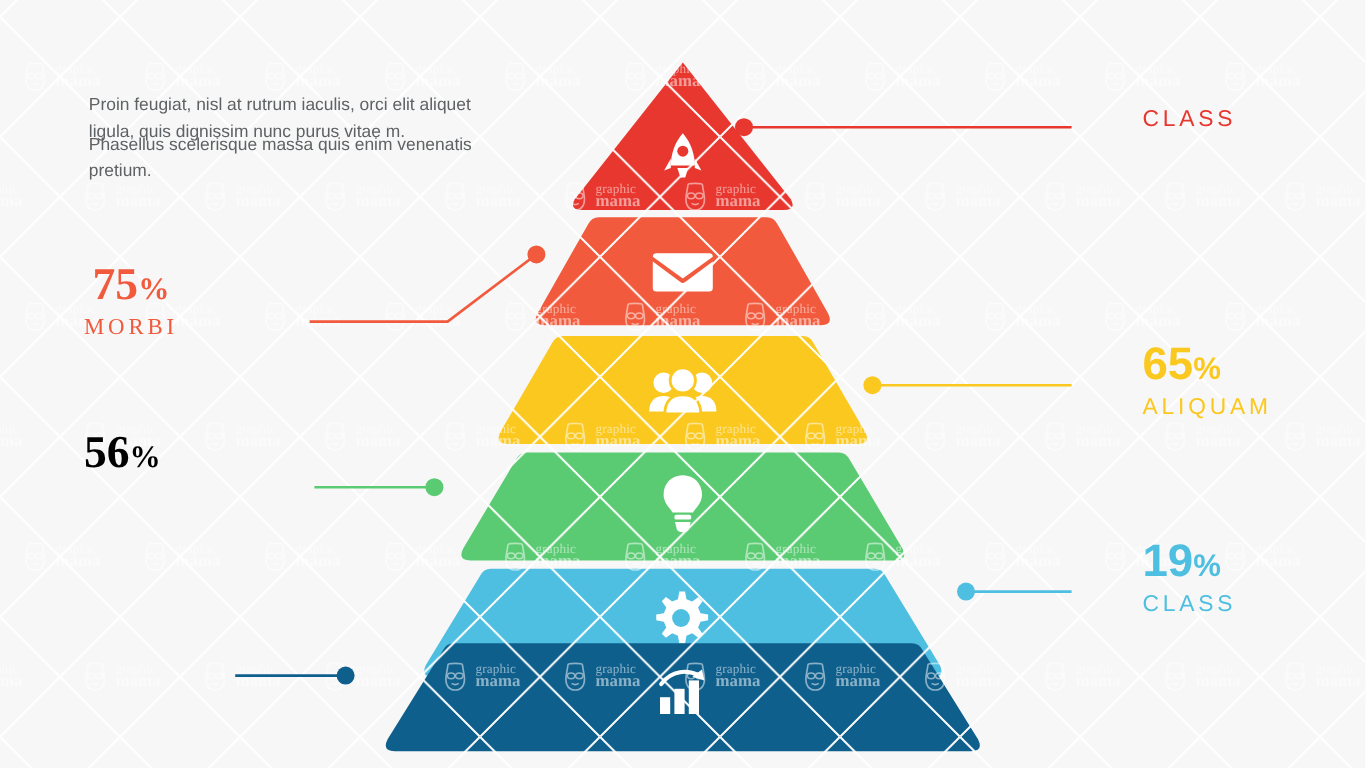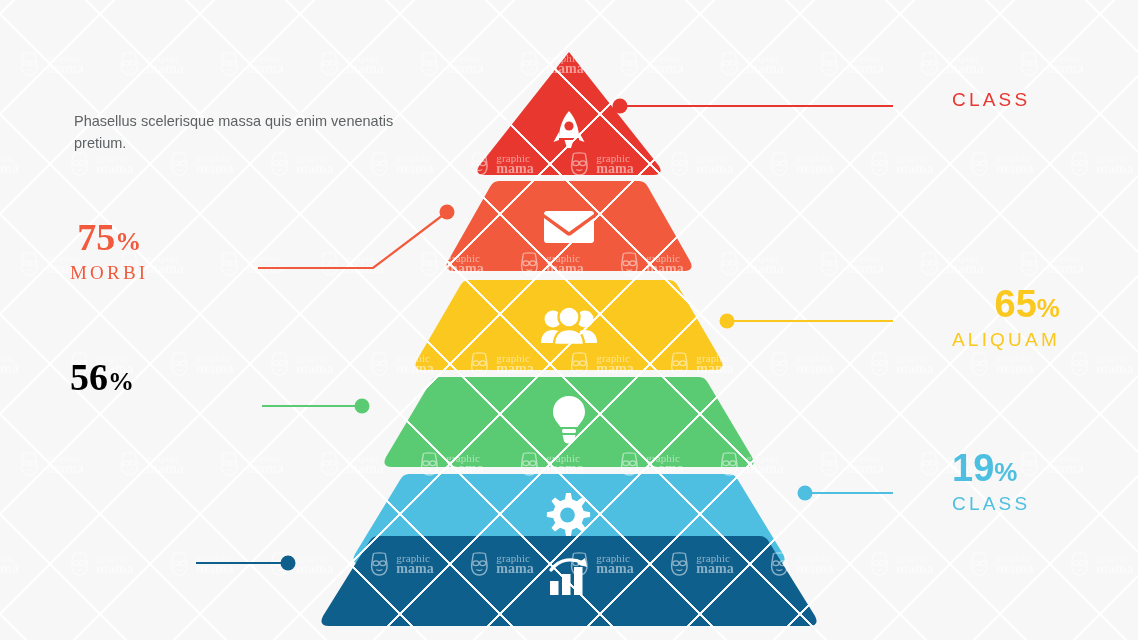--- a/index.html
+++ b/index.html
@@ -229,32 +229,33 @@
       <line x1="805" y1="493" x2="893" y2="493" stroke="#4ebfe0" stroke-width="2.2"></line>
       <circle cx="805" cy="493" r="7.5" fill="#4ebfe0"></circle>
     </g>
 
     <g>
       <line x1="288" y1="563" x2="196" y2="563" stroke="#0f5f8c" stroke-width="2.2"></line>
       <circle cx="288" cy="563" r="7.5" fill="#0f5f8c"></circle>
     </g>
   </svg>
 
+  <div class="para para-1">Proin feugiat, nisl at rutrum iaculis, orci elit aliquet ligula, quis dignissim nunc purus vitae m.</div>
   <div class="para para-2">Phasellus scelerisque massa quis enim venenatis pretium.</div>
 
   <div class="stat right" style="left:952px; top:83px; color:#e8372f;">
     <div class="cap">CLASS</div>
   </div>
 
   <div class="stat left" style="left:70px; top:218px; color:#f15a3c;">
     <div class="pct"><span>75</span><span class="sign">%</span></div>
     <div class="cap">MORBI</div>
   </div>
 
-  <div class="stat right" style="left:952px; top:285px; color:#fac81e;text-align:right;">
+  <div class="stat right" style="left:952px; top:285px; color:#fac81e;">
     <div class="pct"><span>65</span><span class="sign">%</span></div>
     <div class="cap">ALIQUAM</div>
   </div>
 
   <div class="stat left" style="left:70px; top:358px; color:#000000;">
     <div class="pct"><span>56</span><span class="sign">%</span></div>
   </div>
 
   <div class="stat right" style="left:952px; top:449px; color:#4ebfe0;">
     <div class="pct"><span>19</span><span class="sign">%</span></div>

